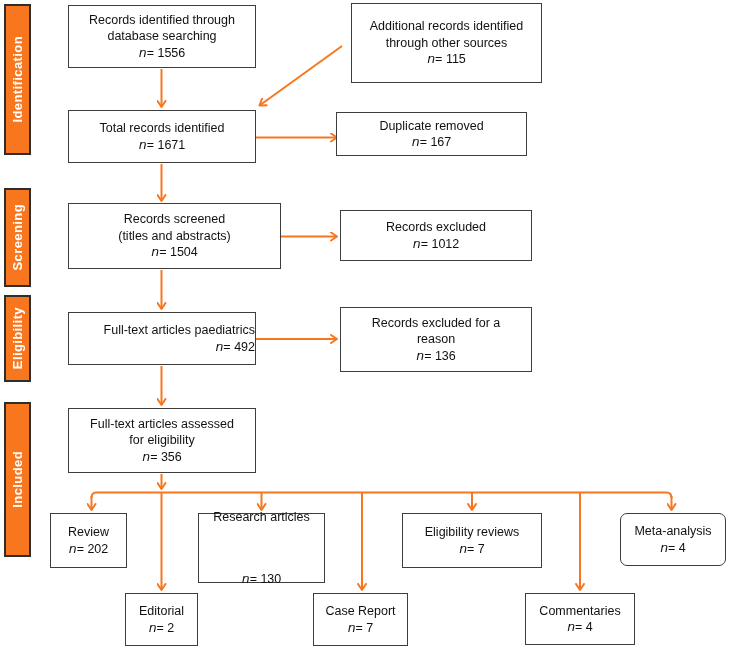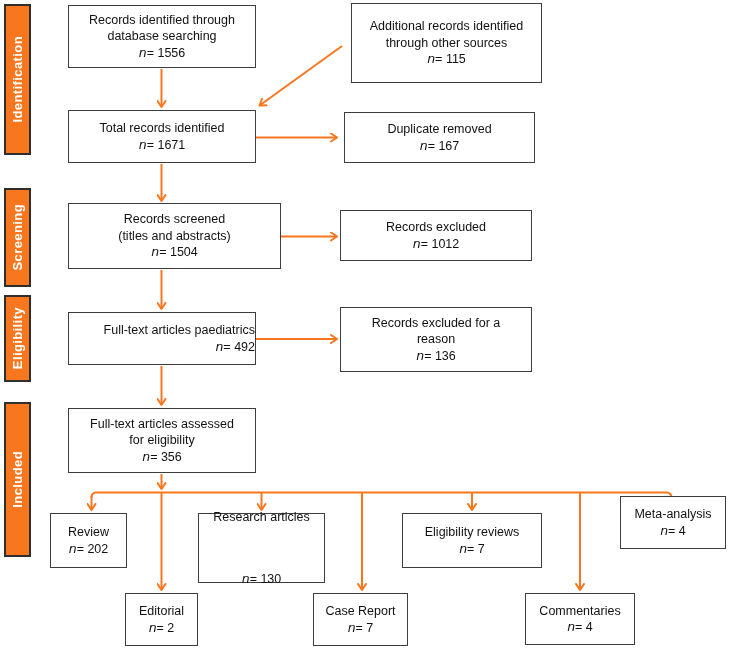--- a/index.html
+++ b/index.html
@@ -28,30 +28,30 @@
     position:absolute;box-sizing:border-box;background:#fff;
     border:1.6px solid var(--box-border,#3d3d3d);
     display:flex;flex-direction:column;align-items:center;justify-content:center;
     text-align:center;font-size:12.5px;line-height:16.5px;z-index:2;
   }
   .box .line{white-space:nowrap;}
   .count i{font-style:italic;font-family:"DejaVu Sans","Liberation Sans",sans-serif;}
   #bx-dbsearch{left:68px;top:5px;width:188px;height:63px;}
   #bx-additional{left:335px;top:3px;width:191px;height:80px;margin-left:16px;}
   #bx-total{left:68px;top:110px;width:188px;height:53px;}
-  #bx-duplicate{left:344px;top:112px;width:191px;height:51px;}
+  #bx-duplicate{left:336px;top:112px;width:191px;height:44px;}
   #bx-screened{left:68px;top:203px;width:213px;height:66px;}
   #bx-excluded{left:340px;top:210px;width:192px;height:51px;}
   #bx-paediatrics{left:68px;top:312px;width:188px;height:53px;align-items:flex-end;}
   #bx-excludedreason{left:340px;top:307px;width:192px;height:65px;}
   #bx-assessed{left:68px;top:408px;width:188px;height:65px;}
   #bx-review{left:50px;top:513px;width:77px;height:55px;}
   #bx-research{left:198px;top:513px;width:127px;height:70px;gap:45px;}
   #bx-systematic{left:402px;top:513px;width:140px;height:55px;}
-  #bx-meta{left:620px;top:496px;width:106px;height:53px;}
+  #bx-meta{left:620px;top:513px;width:106px;height:53px;border-radius:7px;}
   #bx-editorial{left:125px;top:593px;width:73px;height:53px;}
   #bx-casereport{left:313px;top:593px;width:95px;height:53px;justify-content:center;}
   #bx-commentaries{left:525px;top:593px;width:110px;height:52px;}
   
   svg.arrows{position:absolute;left:0;top:0;z-index:1;pointer-events:none;}
   .al{stroke:var(--accent,#f8761d);stroke-width:2;fill:none;}
   .ah{stroke:var(--accent,#f8761d);stroke-width:2;fill:none;stroke-linejoin:round;stroke-linecap:round;}
 </style>
 </head>
 <body>

